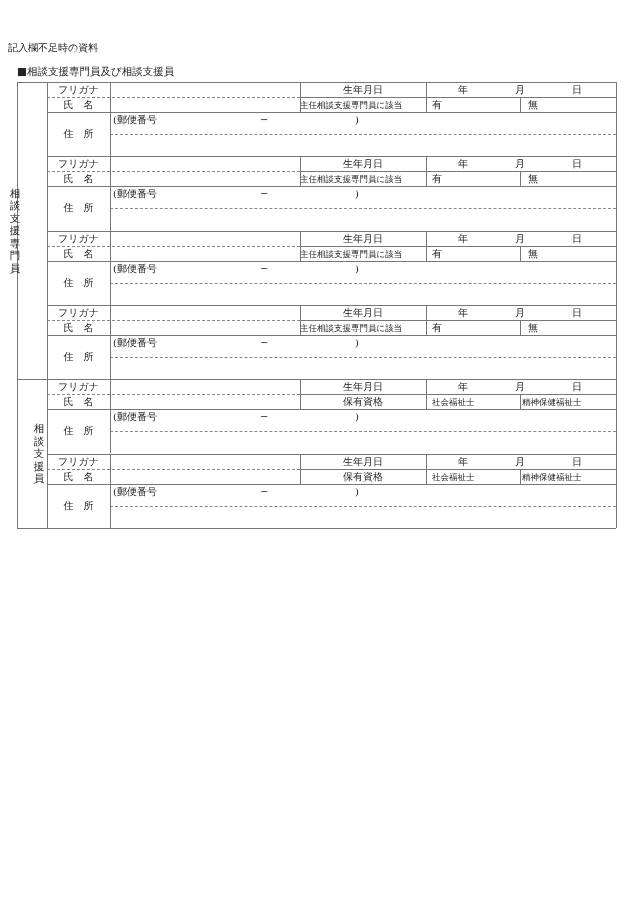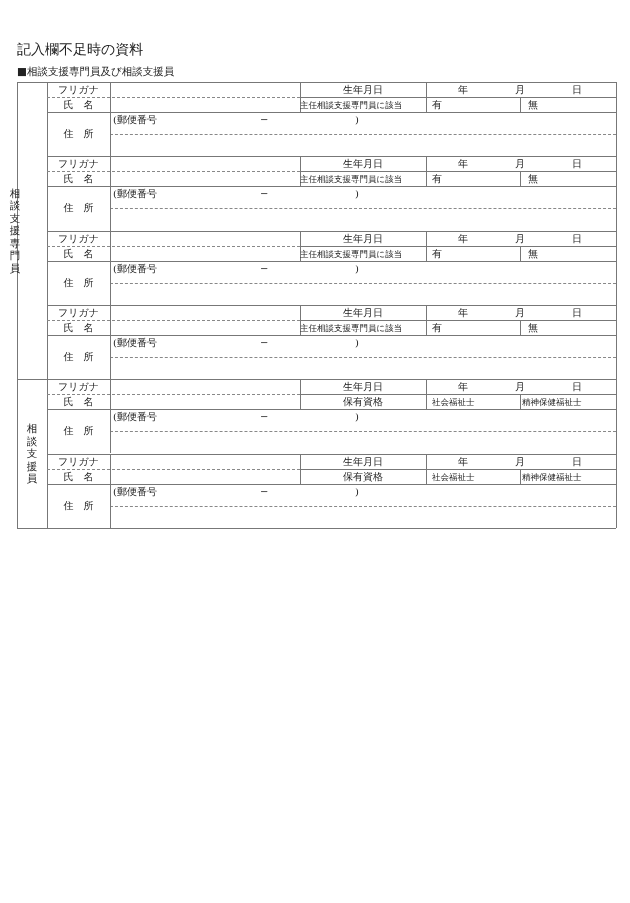--- a/index.html
+++ b/index.html
@@ -1,18 +1,18 @@
 <!DOCTYPE html>
 <html><head>
 <meta charset="utf-8">
 <style>
   html,body{margin:0;padding:0;background:#fff;}
   body{width:630px;height:903px;position:relative;font-family:"DejaVu Serif","Liberation Serif",serif;color:#222;overflow:hidden;}
   .t{position:absolute;white-space:nowrap;font-size:10px;line-height:12px;}
-  .title{position:absolute;left:17px;top:41px;font-size:14px;text-align:center;}
+  .title{position:absolute;left:8px;top:41px;font-size:10px;text-align:center;}
   .sub{position:absolute;left:17px;top:65px;font-size:10.5px;}
   .box{position:absolute;box-sizing:border-box;}
   .hl{position:absolute;height:0;border-top:1px solid #777;}
   .dl{position:absolute;height:0;border-top:1px dashed #888;}
   .vl{position:absolute;width:0;border-left:1px solid #777;}
   .grp{position:absolute;font-size:10.5px;line-height:12.5px;width:14px;text-align:center;white-space:normal;word-break:break-all;}
   .small{font-size:8.5px;}
 </style>
 </head>
 <body>
@@ -123,21 +123,21 @@
     <div class="t " style="left:515px;top:306.9px;text-align:left">月</div>
     <div class="t " style="left:572px;top:306.9px;text-align:left">日</div>
     <div class="t small" style="left:300px;top:321.9px;width:126px;text-align:left">主任相談支援専門員に該当</div>
     <div class="t " style="left:432px;top:321.9px;text-align:left">有</div>
     <div class="t " style="left:528px;top:321.9px;text-align:left">無</div>
     <div class="hl" style="left:17px;top:379.2px;width:599px"></div>
     <div class="hl" style="left:17px;top:379.2px;width:599px"></div>
     <div class="vl" style="left:17px;top:379.2px;height:148.59999999999997px"></div>
     <div class="vl" style="left:47px;top:379.2px;height:148.59999999999997px"></div>
     <div class="vl" style="left:616px;top:379.2px;height:148.59999999999997px"></div>
-    <div class="grp" style="left:25px;top:422.25px">相談支援員</div>
+    <div class="grp" style="left:32px;top:422.25px">相談支援員</div>
     <div class="dl" style="left:47px;top:394.2px;width:253px"></div>
     <div class="hl" style="left:300px;top:394.2px;width:316px"></div>
     <div class="hl" style="left:47px;top:409.2px;width:569px"></div>
     <div class="dl" style="left:110px;top:431.2px;width:506px"></div>
     <div class="vl" style="left:110px;top:379.2px;height:74.30000000000001px"></div>
     <div class="vl" style="left:300px;top:379.2px;height:30px"></div>
     <div class="vl" style="left:426px;top:379.2px;height:30px"></div>
     <div class="vl" style="left:520px;top:394.2px;height:15px"></div>
     <div class="t " style="left:47px;top:381.2px;width:63px;text-align:center">フリガナ</div>
     <div class="t " style="left:47px;top:396.2px;width:63px;text-align:center">氏　名</div>

